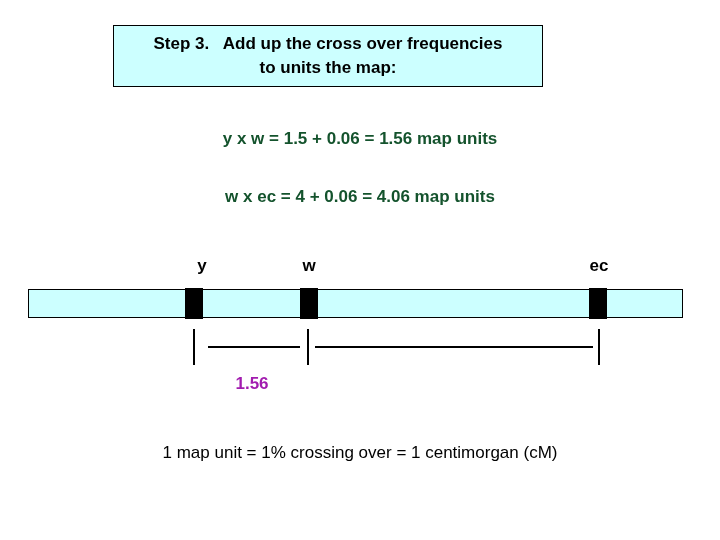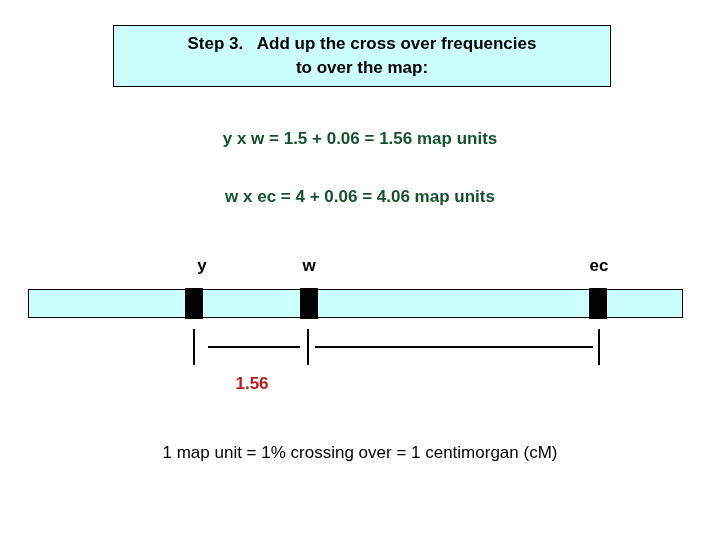--- a/index.html
+++ b/index.html
@@ -16,21 +16,21 @@
     height: 540px;
     background: #ffffff;
     overflow: hidden;
   }
 
   
   #title-box {
     position: absolute;
     left: 113px;
     top: 25px;
-    width: 498px;
+    width: 430px;
     height: 62px;
     background: #ccffff;
     border: 1px solid #000000;
     box-sizing: border-box;
     display: flex;
     flex-direction: column;
     align-items: center;
     justify-content: center;
   }
   #title-box .tline {
@@ -106,21 +106,21 @@
     top: 346px;
   }
   #bracket-line-1 { left: 208px; width: 92px; }
   #bracket-line-2 { left: 315px; width: 278px; }
 
   .distance-label {
     position: absolute;
     top: 374px;
     font-size: 17px;
     font-weight: bold;
-    color: #b91c1c;
+    color: #a21caf;
     text-align: center;
     width: 100px;
   }
   #distance-label-1 { left: 202px; }
   #distance-label-2 { left: 384px; }
 
   
   #footer-note {
     position: absolute;
     left: 0;
@@ -133,21 +133,21 @@
     white-space: pre;
   }
 </style>
 </head>
 <body>
 
 <div id="slide">
 
   <div id="title-box">
     <div class="tline">Step 3.   Add up the cross over frequencies</div>
-    <div class="tline">to over the map:</div>
+    <div class="tline">to units the map:</div>
   </div>
 
   <div class="equation" id="eq-1">y x w = 1.5 + 0.06 = 1.56 map units</div>
   <div class="equation" id="eq-2">w x ec = 4 + 0.06 = 4.06 map units</div>
 
   <div class="locus-label" id="locus-label-y">y</div>
   <div class="locus-label" id="locus-label-w">w</div>
   <div class="locus-label" id="locus-label-ec">ec</div>
 
   <div id="chromosome-bar"></div>

